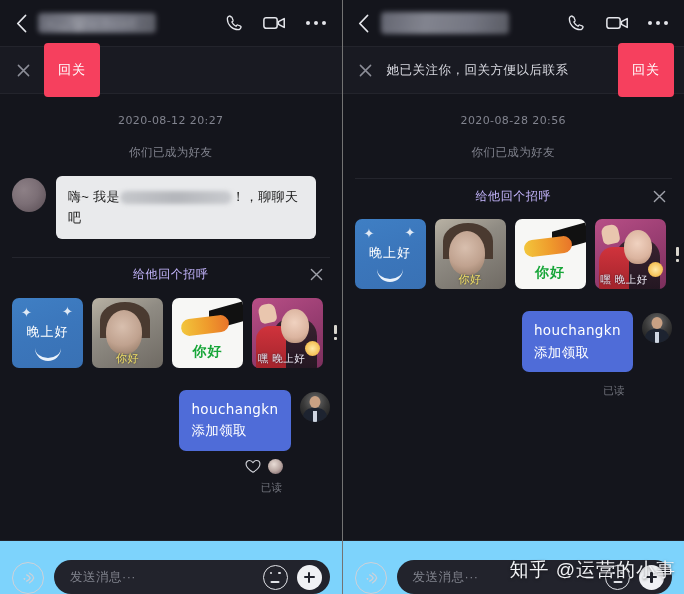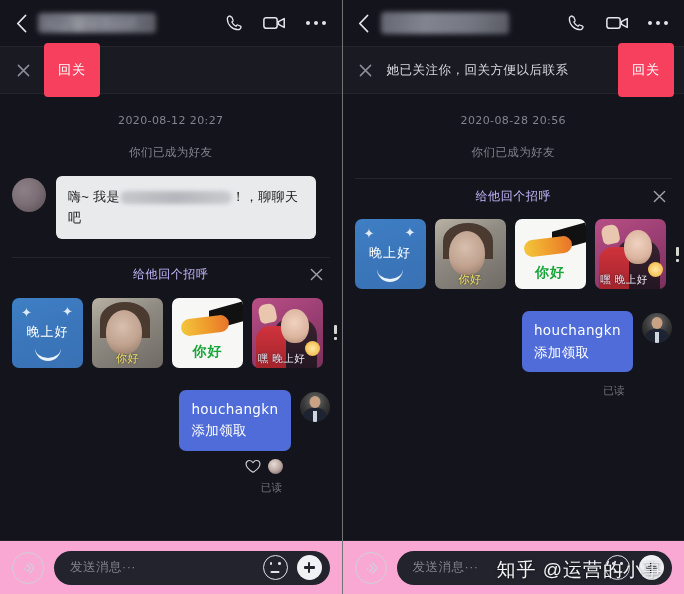--- a/index.html
+++ b/index.html
@@ -148,43 +148,43 @@
     background:#cfd6e2;}
 
   .reacts{display:flex;justify-content:flex-end;align-items:center;gap:6px;margin-top:7px;padding-right:47px;}
   .heart{width:17px;height:17px;display:flex;align-items:center;justify-content:center;}
   .react-av{width:15px;height:15px;border-radius:50%;
     background:radial-gradient(circle at 40% 35%,#e8dcd6 0%,#bba9a4 50%,#6a5158 100%);}
   .read-tag{text-align:right;font-size:10.5px;color:#74767f;margin-top:6px;padding-right:47px;letter-spacing:.4px;}
   .read-tag.nogap{margin-top:12px;}
 
   
-  .footer{position:absolute;left:0;right:0;bottom:0;height:54px;display:flex;align-items:center;
-    padding:0 12px;box-sizing:border-box;background:#f9a8d4;border-top:1px solid #22232b;}
+  .footer{position:absolute;left:0;right:0;bottom:0;height:54px;display:flex;align-items:flex-end;
+    padding:0 12px;box-sizing:border-box;background:#7dd3fc;border-top:1px solid #22232b;}
   .voice-btn{width:30px;height:30px;border-radius:50%;border:1.6px solid #cfd1d8;flex:0 0 30px;
     display:flex;align-items:center;justify-content:center;margin-right:10px;cursor:pointer;}
   .input-pill{flex:1;height:34px;background:#22232c;border-radius:17px;display:flex;align-items:center;
     padding:0 8px 0 16px;box-sizing:border-box;position:relative;}
   .input-ph{flex:1;font-size:12.5px;color:#81838d;letter-spacing:.5px;}
   .emoji-btn{width:23px;height:23px;border-radius:50%;border:1.6px solid #e2e3e8;
     display:flex;align-items:center;justify-content:center;margin-right:9px;cursor:pointer;position:relative;flex:0 0 23px;}
   .emoji-btn .eye{position:absolute;width:2.6px;height:2.6px;border-radius:50%;background:#e2e3e8;top:6px;}
   .emoji-btn .eye.l{left:6px;}
   .emoji-btn .eye.r{right:6px;}
   .emoji-btn .mouth{position:absolute;bottom:6px;left:50%;transform:translateX(-50%);width:9px;height:2px;
     background:#e2e3e8;border-radius:1px;}
   .plus-btn{width:25px;height:25px;border-radius:50%;background:#f0f1f4;flex:0 0 25px;
     display:flex;align-items:center;justify-content:center;cursor:pointer;position:relative;}
   .plus-btn:before,.plus-btn:after{content:"";position:absolute;background:#22232c;border-radius:1px;}
   .plus-btn:before{width:11px;height:2.2px;}
   .plus-btn:after{width:2.2px;height:11px;}
 
   
   .watermark{
-    position:absolute;right:21px;bottom:11px;font-size:19px;color:#f2f3f6;letter-spacing:1px;
+    position:absolute;right:8px;bottom:11px;font-size:19px;color:#f2f3f6;letter-spacing:1px;
     text-shadow:0 1px 3px rgba(0,0,0,.55);pointer-events:none;z-index:5;
   }
 </style>
 </head>
 <body>
 
 <div class="app">
 
   <div class="panel left">
 

